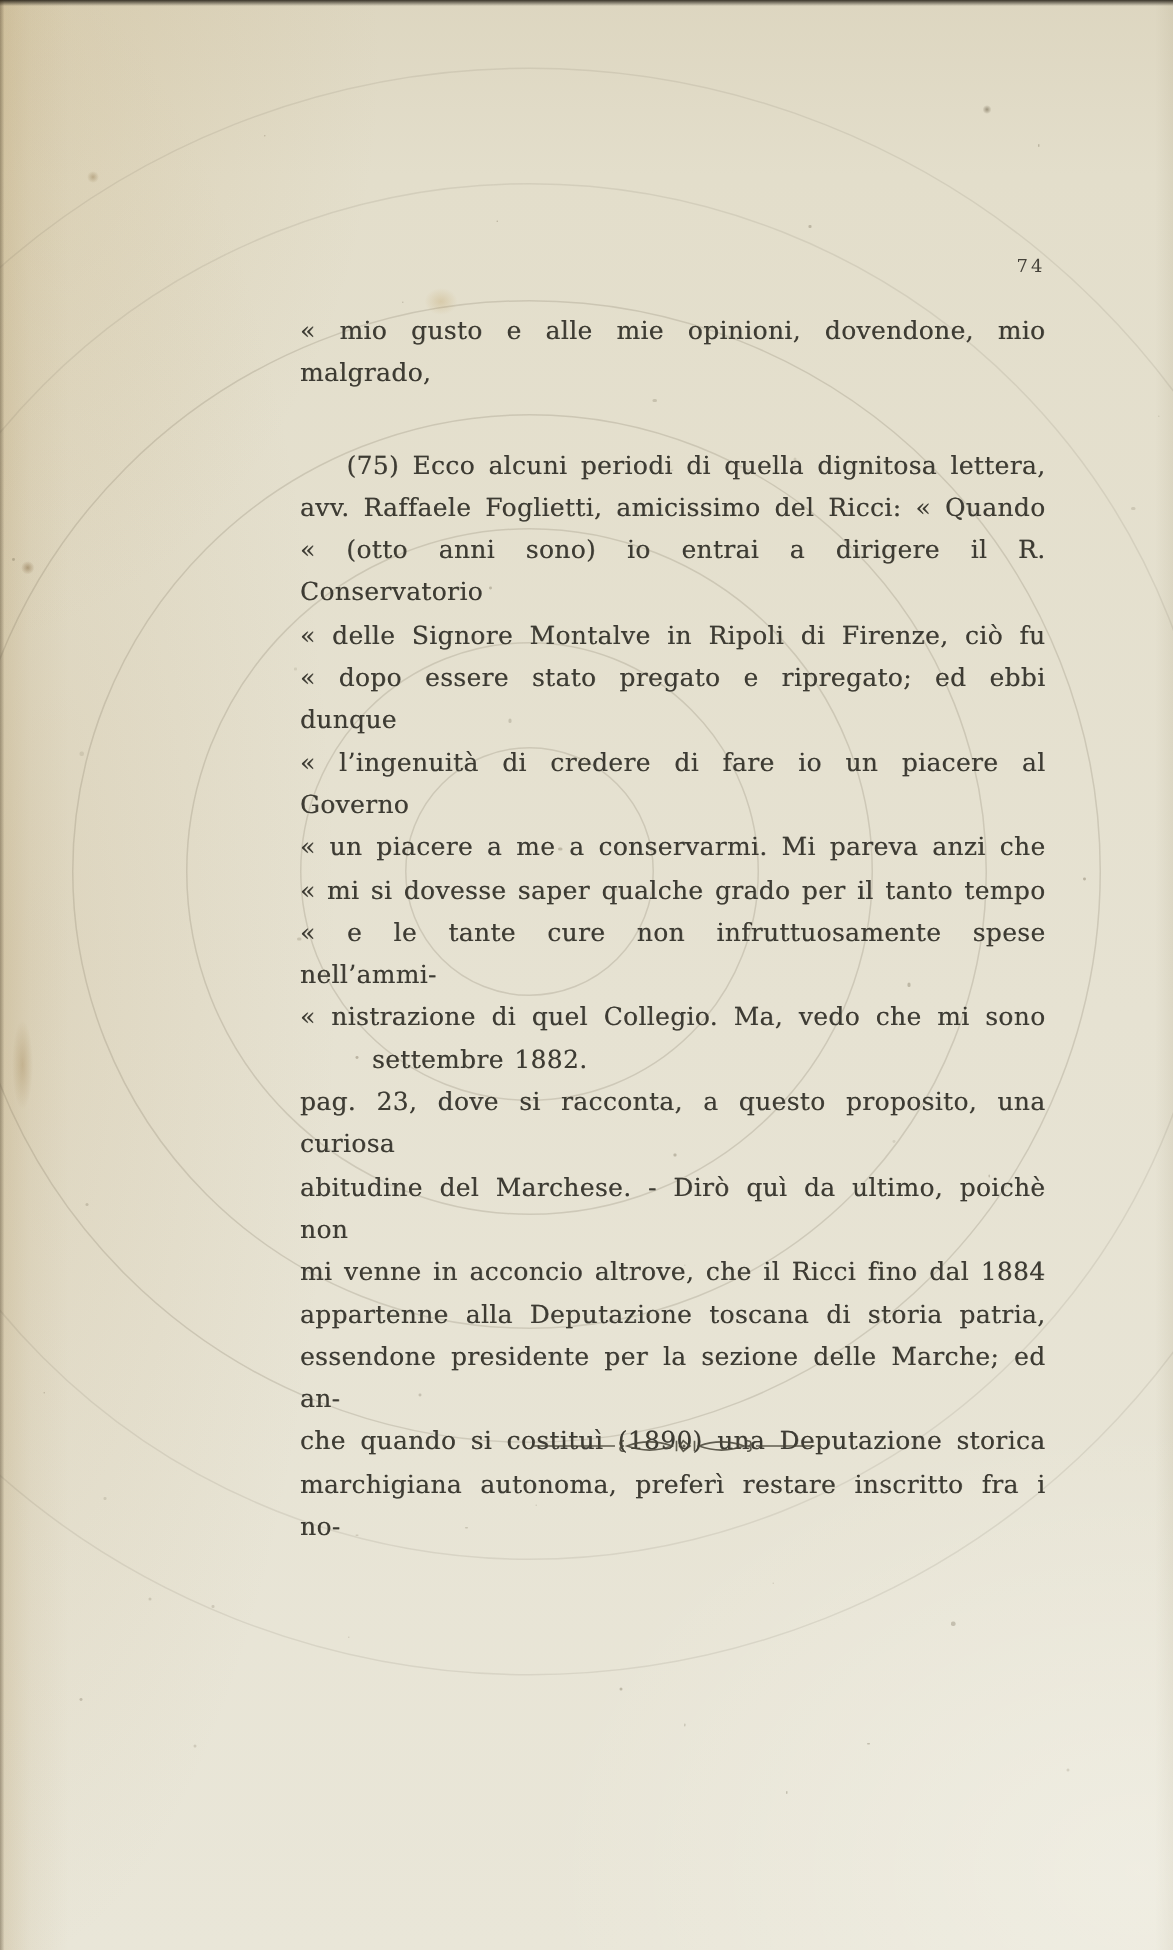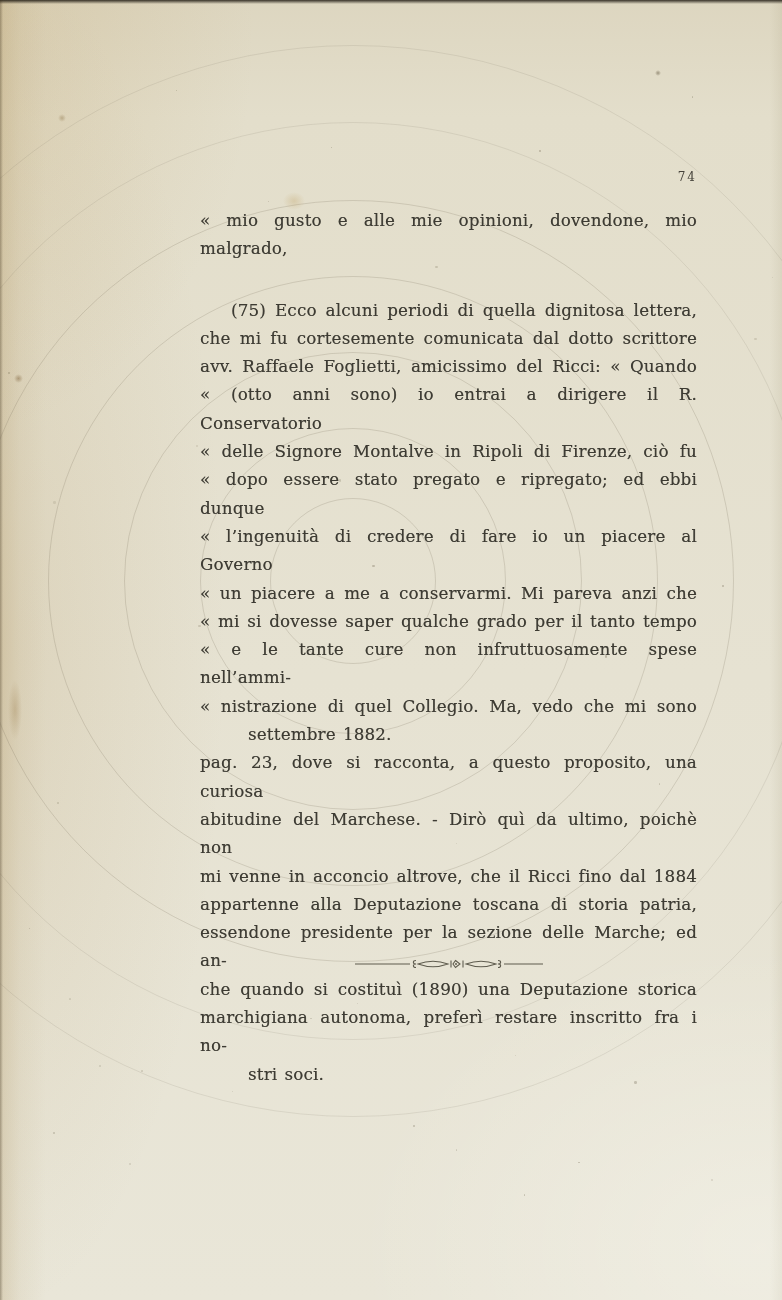--- a/index.html
+++ b/index.html
@@ -81,39 +81,37 @@
   <div class="stain" style="left:14px;top:374px;width:9px;height:9px;background:radial-gradient(closest-side,rgba(118,88,46,0.45),rgba(118,88,46,0));"></div>
   <div class="stain" style="left:58px;top:114px;width:8px;height:8px;background:radial-gradient(closest-side,rgba(130,104,58,0.38),rgba(130,104,58,0));"></div>
   <div class="stain" style="left:8px;top:680px;width:14px;height:60px;background:radial-gradient(closest-side,rgba(150,118,66,0.30),rgba(150,118,66,0));"></div>
   <div class="stain" style="left:655px;top:70px;width:6px;height:6px;background:radial-gradient(closest-side,rgba(86,74,50,0.5),rgba(86,74,50,0));"></div>
 
   <div class="page-number">74</div>
 
   <div class="text-block" id="text-block">
       <div class="line">« mio gusto e alle mie opinioni, dovendone, mio malgrado,</div>
       <div class="line indent">(75) Ecco alcuni periodi di quella dignitosa lettera,</div>
-      <div class="line">che mi fu cortesemente comunicata dal dotto scrittore</div>
       <div class="line">avv. Raffaele Foglietti, amicissimo del Ricci: « Quando</div>
       <div class="line">« (otto anni sono) io entrai a dirigere il R. Conservatorio</div>
       <div class="line">« delle Signore Montalve in Ripoli di Firenze, ciò fu</div>
       <div class="line">« dopo essere stato pregato e ripregato; ed ebbi dunque</div>
       <div class="line">« l’ingenuità di credere di fare io un piacere al Governo</div>
       <div class="line">« un piacere a me a conservarmi. Mi pareva anzi che</div>
       <div class="line">« mi si dovesse saper qualche grado per il tanto tempo</div>
       <div class="line">« e le tante cure non infruttuosamente spese nell’ammi-</div>
       <div class="line">« nistrazione di quel Collegio. Ma, vedo che mi sono</div>
       <div class="line noj">settembre 1882.</div>
       <div class="line">pag. 23, dove si racconta, a questo proposito, una curiosa</div>
       <div class="line">abitudine del Marchese. - Dirò quì da ultimo, poichè non</div>
       <div class="line">mi venne in acconcio altrove, che il Ricci fino dal 1884</div>
       <div class="line">appartenne alla Deputazione toscana di storia patria,</div>
       <div class="line">essendone presidente per la sezione delle Marche; ed an-</div>
       <div class="line">che quando si costituì (1890) una Deputazione storica</div>
       <div class="line">marchigiana autonoma, preferì restare inscritto fra i no-</div>
-      <div class="line noj">stri soci.</div>
     </div>
 
   <div class="ornament-row">
     <svg width="190" height="16" viewBox="0 0 190 16" fill="none" stroke="#474437" stroke-width="1.1">
       <line x1="1" y1="8" x2="56" y2="8"></line>
       <path d="M62,4.5 C58.5,4.5 58.5,8 62,8 C58.5,8 58.5,11.5 62,11.5"></path>
       <path d="M64,8 Q79,2.6 94,8 Q79,13.4 64,8 Z"></path>
       <line x1="97" y1="4.5" x2="97" y2="11.5"></line>
       <path d="M101.5,4.5 L106,8 L101.5,11.5 L99,8 Z"></path>
       <circle cx="102" cy="8" r="1" fill="#474437" stroke="none"></circle>

